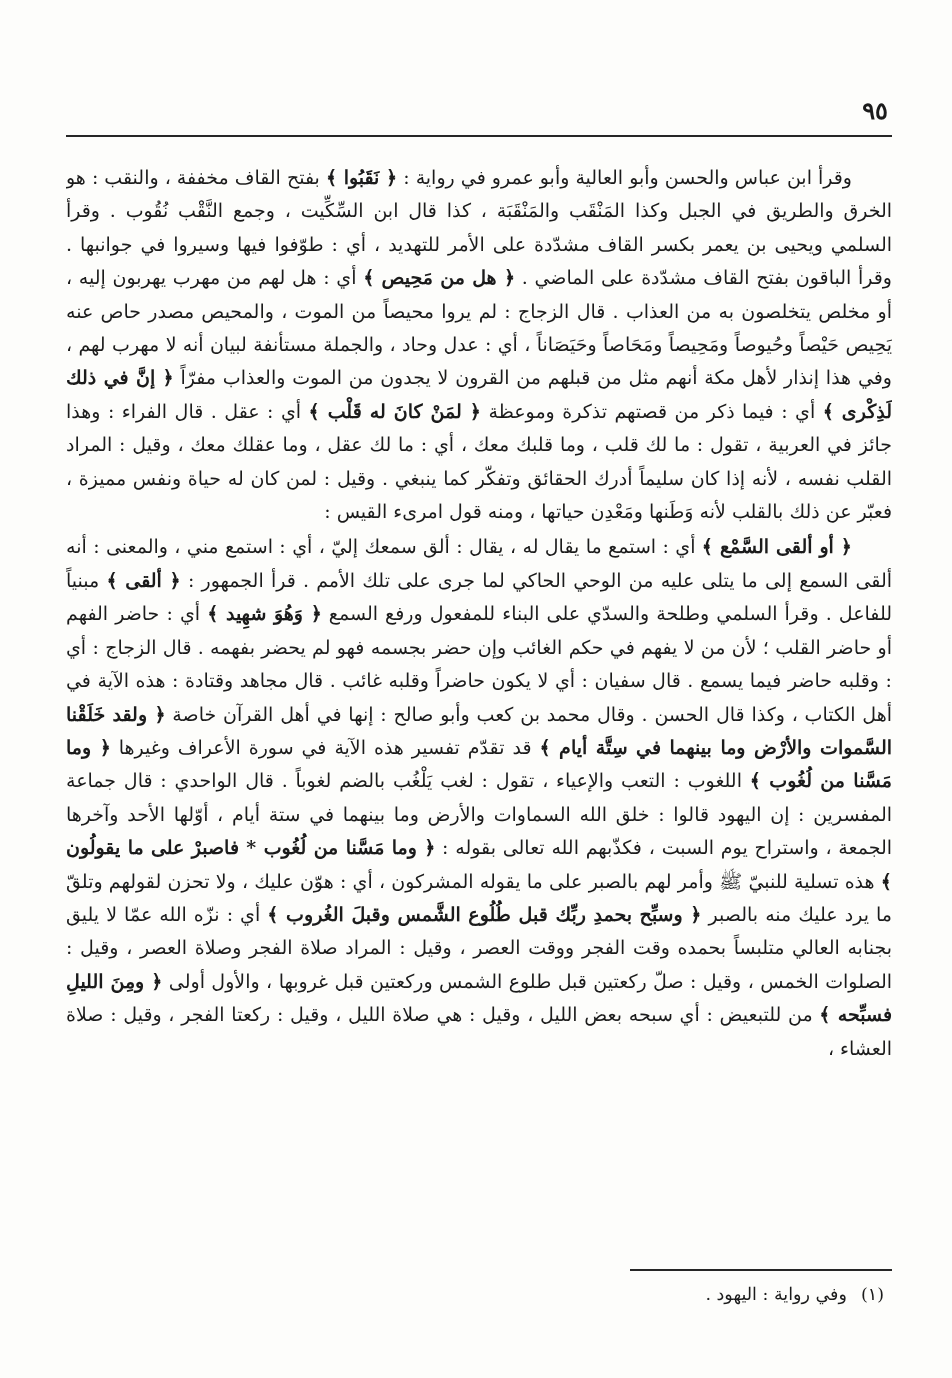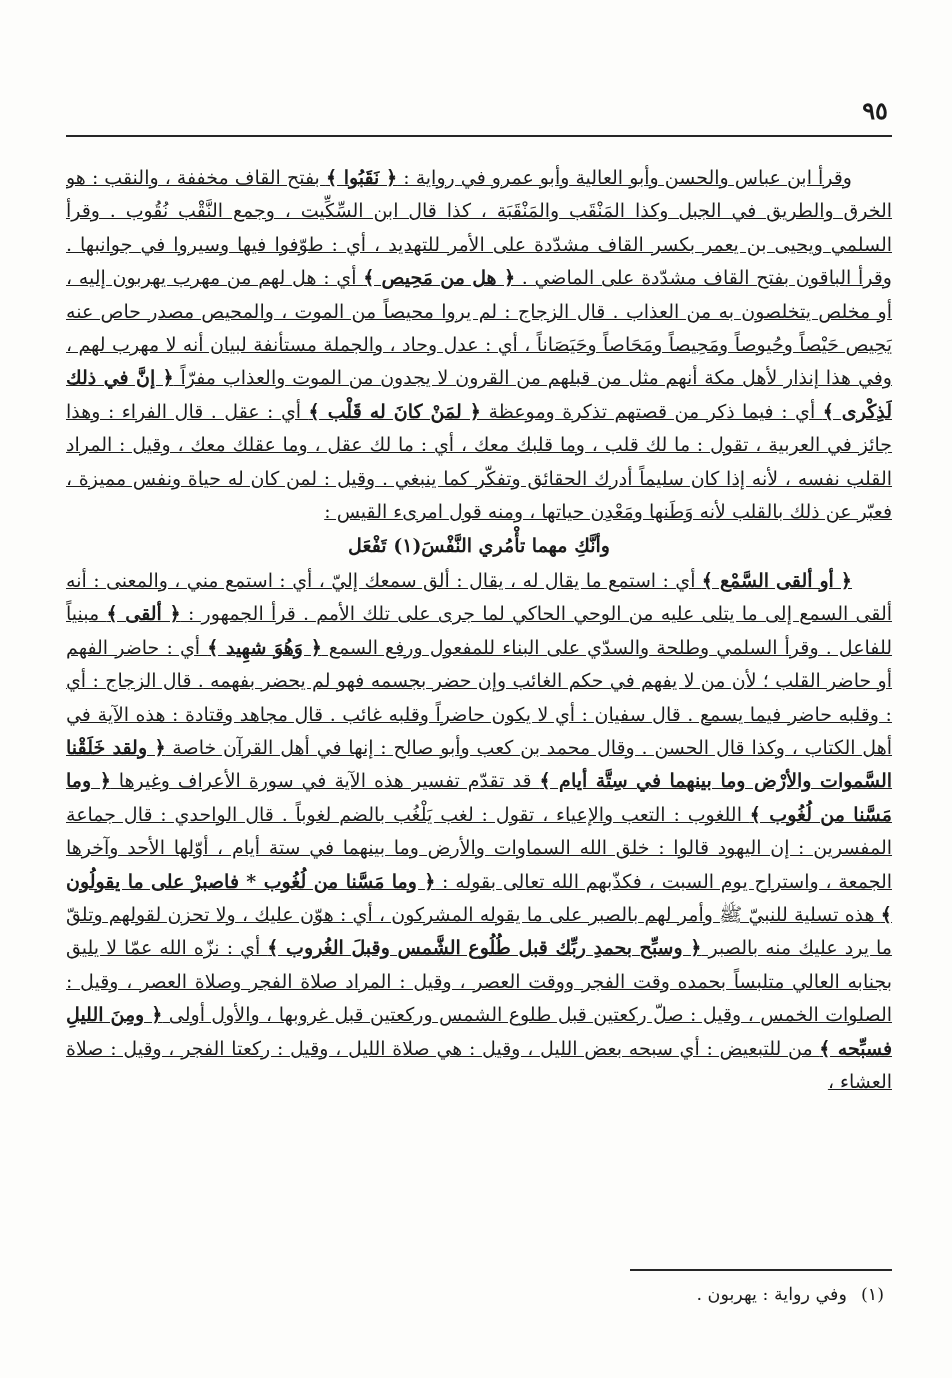--- a/index.html
+++ b/index.html
@@ -15,21 +15,21 @@
     display:flex; justify-content:space-between; align-items:flex-end;
     font-size:18px; font-weight:bold; padding:0 4px 0 22px;
   }
   .header-title { letter-spacing:.5px; }
   .page-number { font-size:24px; }
   .header-rule { border:none; border-top:2px solid #262626; margin-top:10px; }
   .body-text {
     margin-top:24px; font-size:19px; line-height:33.4px;
     text-align:justify; max-height:1082px; overflow:hidden;
   }
-  .prose { text-indent:40px;text-decoration:underline; }
+  .prose { text-indent:40px; }
   .quran { font-weight:700; }
   .verse-line {
     display:flex; justify-content:center; gap:58px;
     font-weight:600; text-indent:0; margin:1px 0;
   }
   .page-footer { position:absolute; right:60px; left:66px; bottom:74px; }
   .footnote-rule {
     border:none; border-top:2px solid #262626;
     width:262px; margin:0 0 0 auto;
   }
@@ -45,26 +45,25 @@
 
   <header class="page-header">
     <div class="page-number">٩٥</div>
   </header>
 
   <hr class="header-rule">
 
   <main class="body-text">
       <p class="prose"><span class="normal">وقرأ ابن عباس والحسن وأبو العالية وأبو عمرو في رواية : </span><span class="quran">﴿ نَقَبُوا ﴾</span><span class="normal"> بفتح القاف مخففة ، والنقب : هو الخرق والطريق في الجبل وكذا المَنْقَب والمَنْقَبَة ، كذا قال ابن السِّكِّيت ، وجمع النَّقْب نُقُوب . وقرأ السلمي ويحيى بن يعمر بكسر القاف مشدّدة على الأمر للتهديد ، أي : طوّفوا فيها وسيروا في جوانبها . وقرأ الباقون بفتح القاف مشدّدة على الماضي . </span><span class="quran">﴿ هل من مَحِيص ﴾</span><span class="normal"> أي : هل لهم من مهرب يهربون إليه ، أو مخلص يتخلصون به من العذاب . قال الزجاج : لم يروا محيصاً من الموت ، والمحيص مصدر حاص عنه يَحِيص حَيْصاً وحُيوصاً ومَحِيصاً ومَحَاصاً وحَيَصَاناً ، أي : عدل وحاد ، والجملة مستأنفة لبيان أنه لا مهرب لهم ، وفي هذا إنذار لأهل مكة أنهم مثل من قبلهم من القرون لا يجدون من الموت والعذاب مفرّاً </span><span class="quran">﴿ إنَّ في ذلك لَذِكْرى ﴾</span><span class="normal"> أي : فيما ذكر من قصتهم تذكرة وموعظة </span><span class="quran">﴿ لمَنْ كانَ له قَلْب ﴾</span><span class="normal"> أي : عقل . قال الفراء : وهذا جائز في العربية ، تقول : ما لك قلب ، وما قلبك معك ، أي : ما لك عقل ، وما عقلك معك ، وقيل : المراد القلب نفسه ، لأنه إذا كان سليماً أدرك الحقائق وتفكّر كما ينبغي . وقيل : لمن كان له حياة ونفس مميزة ، فعبّر عن ذلك بالقلب لأنه وَطَنها ومَعْدِن حياتها ، ومنه قول امرىء القيس :</span></p>
       <div class="verse-line">
-        <span>وأنَّكِ مهما تأْمُري النَّفْسَ(١) تَفْعَل</span>
       </div>
       <p class="prose"><span class="quran">﴿ أو ألقى السَّمْع ﴾</span><span class="normal"> أي : استمع ما يقال له ، يقال : ألق سمعك إليّ ، أي : استمع مني ، والمعنى : أنه ألقى السمع إلى ما يتلى عليه من الوحي الحاكي لما جرى على تلك الأمم . قرأ الجمهور : </span><span class="quran">﴿ ألقى ﴾</span><span class="normal"> مبنياً للفاعل . وقرأ السلمي وطلحة والسدّي على البناء للمفعول ورفع السمع </span><span class="quran">﴿ وَهُوَ شهِيد ﴾</span><span class="normal"> أي : حاضر الفهم أو حاضر القلب ؛ لأن من لا يفهم في حكم الغائب وإن حضر بجسمه فهو لم يحضر بفهمه . قال الزجاج : أي : وقلبه حاضر فيما يسمع . قال سفيان : أي لا يكون حاضراً وقلبه غائب . قال مجاهد وقتادة : هذه الآية في أهل الكتاب ، وكذا قال الحسن . وقال محمد بن كعب وأبو صالح : إنها في أهل القرآن خاصة </span><span class="quran">﴿ ولقد خَلَقْنا السَّموات والأرْض وما بينهما في سِتَّة أيام ﴾</span><span class="normal"> قد تقدّم تفسير هذه الآية في سورة الأعراف وغيرها </span><span class="quran">﴿ وما مَسَّنا من لُغُوب ﴾</span><span class="normal"> اللغوب : التعب والإعياء ، تقول : لغب يَلْغُب بالضم لغوباً . قال الواحدي : قال جماعة المفسرين : إن اليهود قالوا : خلق الله السماوات والأرض وما بينهما في ستة أيام ، أوّلها الأحد وآخرها الجمعة ، واستراح يوم السبت ، فكذّبهم الله تعالى بقوله : </span><span class="quran">﴿ وما مَسَّنا من لُغُوب * فاصبرْ على ما يقولُون ﴾</span><span class="normal"> هذه تسلية للنبيّ ﷺ وأمر لهم بالصبر على ما يقوله المشركون ، أي : هوّن عليك ، ولا تحزن لقولهم وتلقّ ما يرد عليك منه بالصبر </span><span class="quran">﴿ وسبِّح بحمدِ ربِّك قبل طُلُوع الشَّمس وقبلَ الغُروب ﴾</span><span class="normal"> أي : نزّه الله عمّا لا يليق بجنابه العالي متلبساً بحمده وقت الفجر ووقت العصر ، وقيل : المراد صلاة الفجر وصلاة العصر ، وقيل : الصلوات الخمس ، وقيل : صلّ ركعتين قبل طلوع الشمس وركعتين قبل غروبها ، والأول أولى </span><span class="quran">﴿ ومِنَ الليلِ فسبِّحه ﴾</span><span class="normal"> من للتبعيض : أي سبحه بعض الليل ، وقيل : هي صلاة الليل ، وقيل : ركعتا الفجر ، وقيل : صلاة العشاء ،</span></p>
     </main>
 
   <footer class="page-footer">
     <hr class="footnote-rule">
     <div class="footnote">
       <span>(١)</span>
-      <span>وفي رواية : يهربون .</span>
+      <span>وفي رواية : اليهود .</span>
     </div>
   </footer>
 
 </div>
 
 </body></html>

